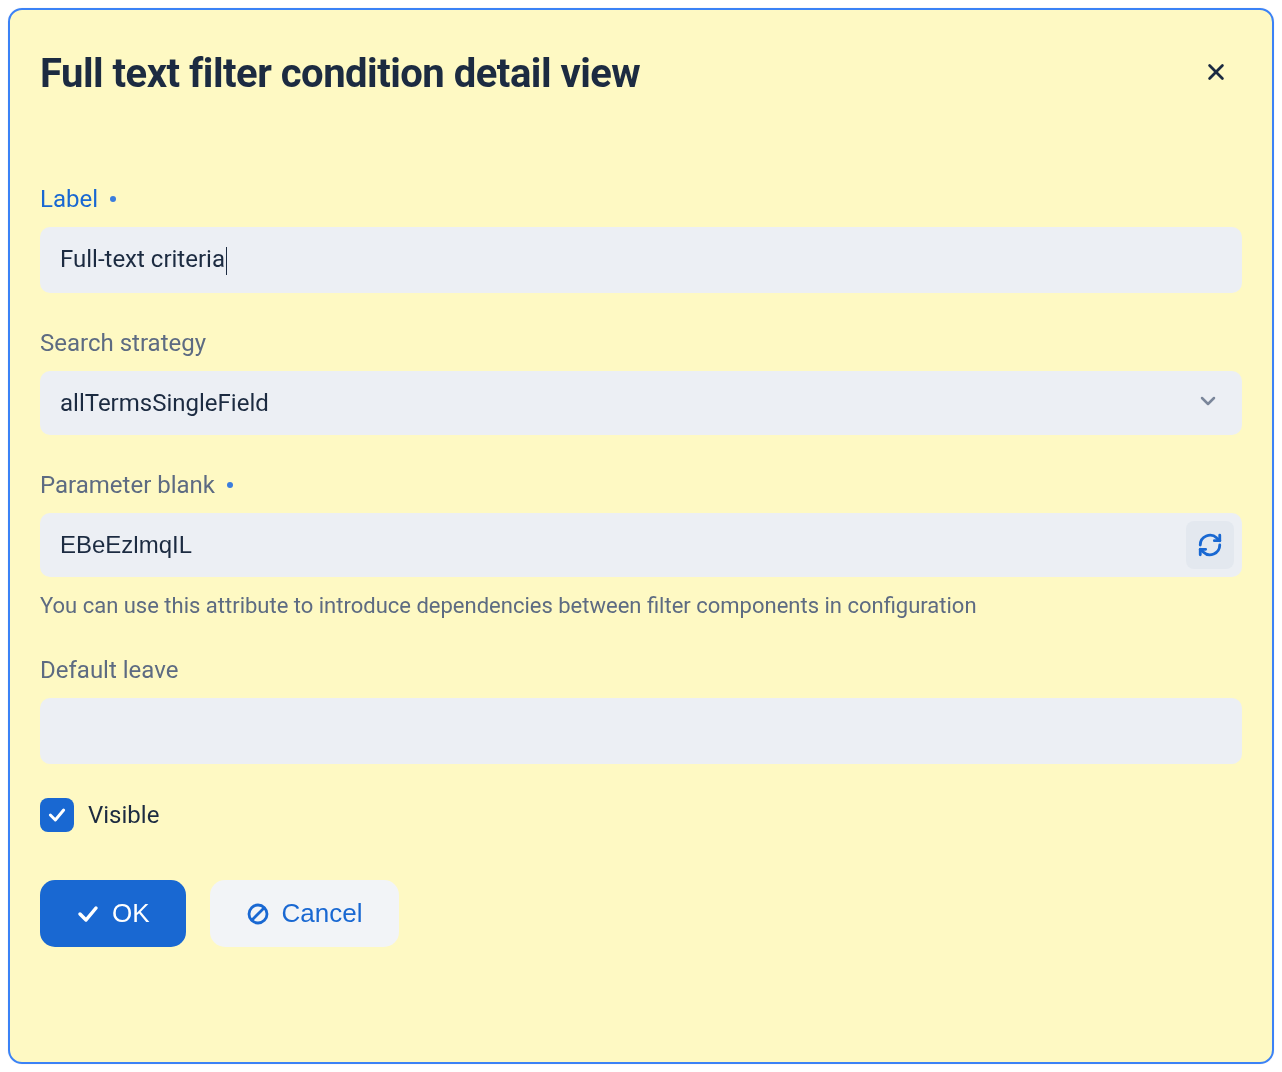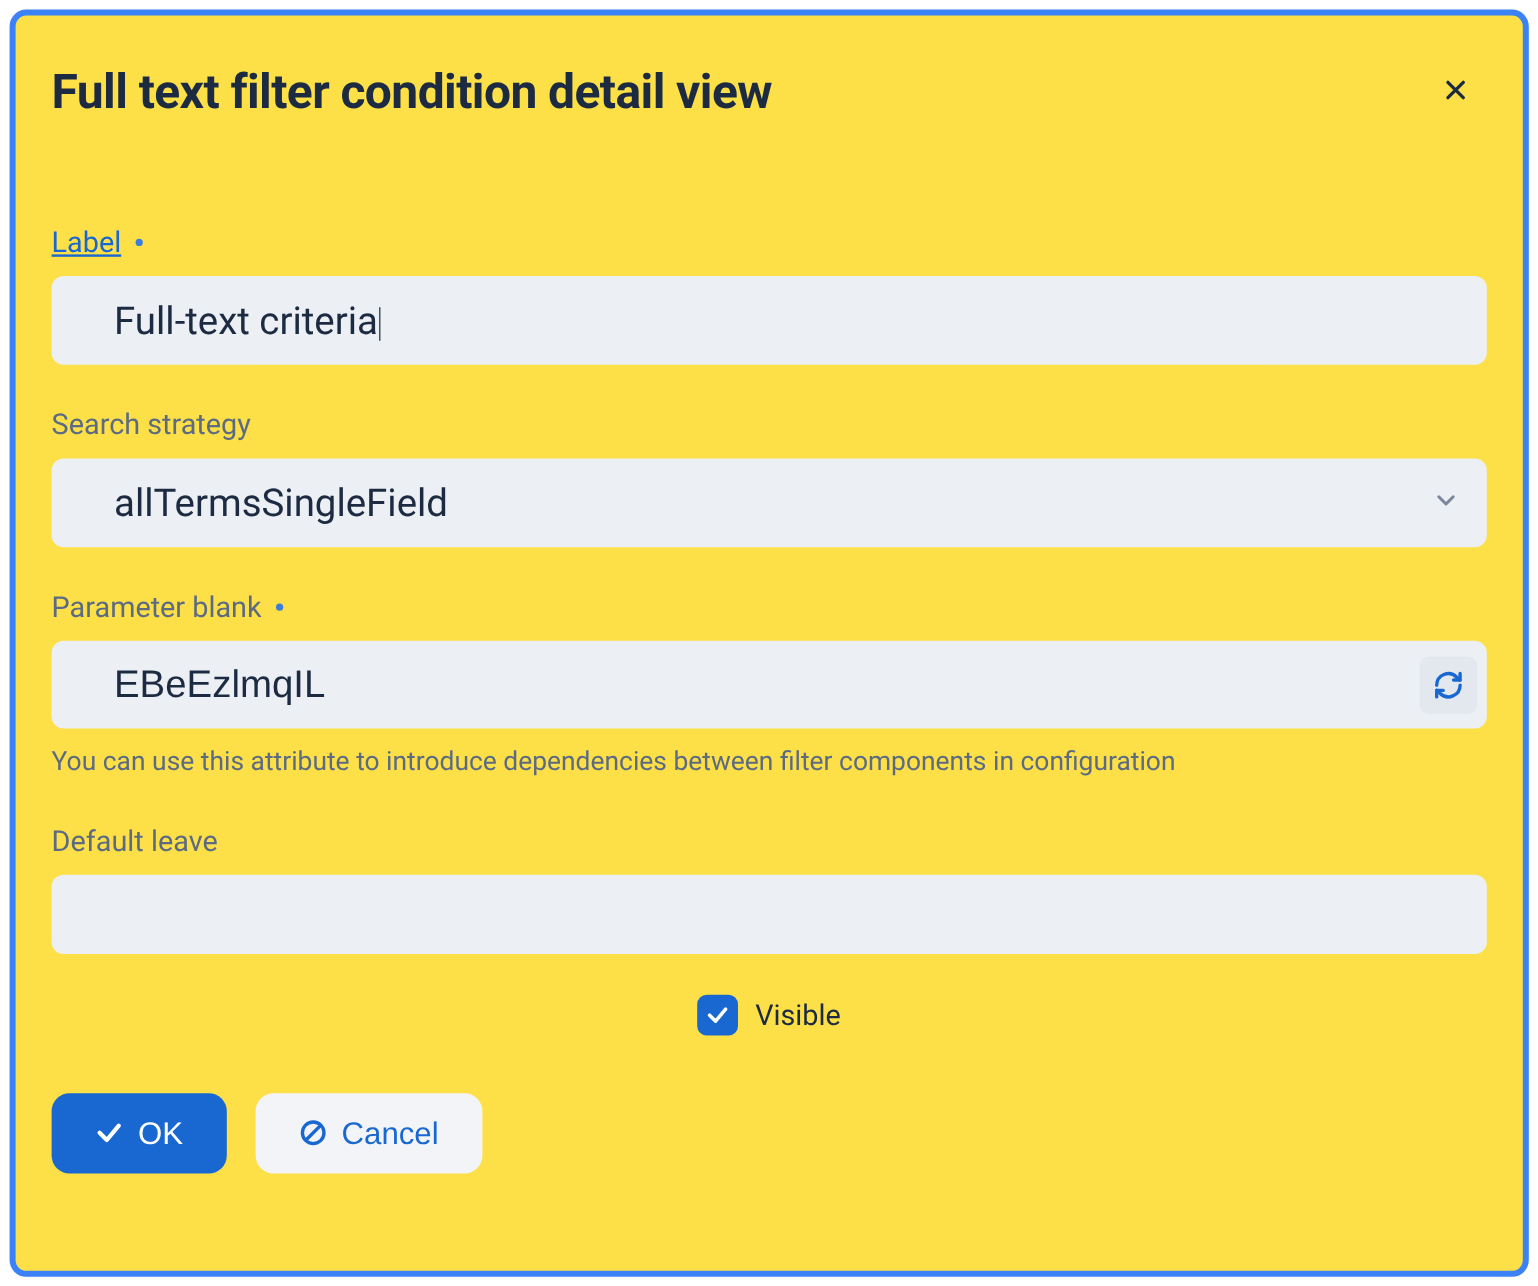--- a/index.html
+++ b/index.html
@@ -8,23 +8,23 @@
     font-family: -apple-system, BlinkMacSystemFont, "Segoe UI", Roboto, "Helvetica Neue", Arial, sans-serif;
     background: #fff;
     color: #1c2b41;
     width: 1282px;
     height: 1072px;
     padding: 8px;
   }
   .dialog {
     width: 100%;
     height: 100%;
-    border: 5px solid #3b82f6;
+    border: 2px solid #3b82f6;
     border-radius: 14px;
-    background: #fde047;
+    background: #fef9c3;
     padding: 30px 30px 28px 30px;
     position: relative;
     box-shadow: 0 0 0 1px rgba(0,0,0,0.02);
   }
   .dialog-title {
     font-size: 40px;
     font-weight: 700;
     color: #1c2b41;
     margin: 10px 0 0 0;
     letter-spacing: -0.5px;
@@ -48,21 +48,21 @@
   .field { margin-bottom: 36px; }
   .field-label {
     font-size: 24px;
     font-weight: 400;
     color: #5d6b82;
     margin-bottom: 14px;
     display: flex;
     align-items: center;
     gap: 8px;
   }
-  .field-label.accent { color: #1968d2; text-decoration: underline; }
+  .field-label.accent { color: #1968d2; }
   .req-dot {
     display: inline-block;
     width: 6px; height: 6px;
     border-radius: 50%;
     background: #3b7ddd;
     margin-left: 4px;
     vertical-align: middle;
   }
   .input-wrap {
     background: #eceff4;
@@ -71,24 +71,23 @@
     display: flex;
     align-items: center;
     position: relative;
   }
   .text-input,
   .select-input {
     width: 100%;
     background: transparent;
     border: none;
     outline: none;
-    font-size: 32px;
+    font-size: 24px;
     color: #1c2b41;
     padding: 18px 20px;
-    margin-left: 32px;
   }
   .input-wrap.with-icon .text-input { padding-right: 32px; }
   .caret {
     position: absolute;
     right: 22px;
     top: 50%;
     transform: translateY(-50%);
     color: #7a869a;
     pointer-events: none;
   }
@@ -113,21 +112,20 @@
     font-size: 22px;
     color: #5d6b82;
     margin-top: 14px;
     line-height: 1.35;
   }
   .checkbox-row {
     display: flex;
     align-items: center;
     gap: 14px;
     margin-top: -2px;
-    justify-content: center;
   }
   .checkbox {
     width: 34px; height: 34px;
     border-radius: 8px;
     background: #1968d2;
     display: flex;
     align-items: center;
     justify-content: center;
     cursor: pointer;
   }

